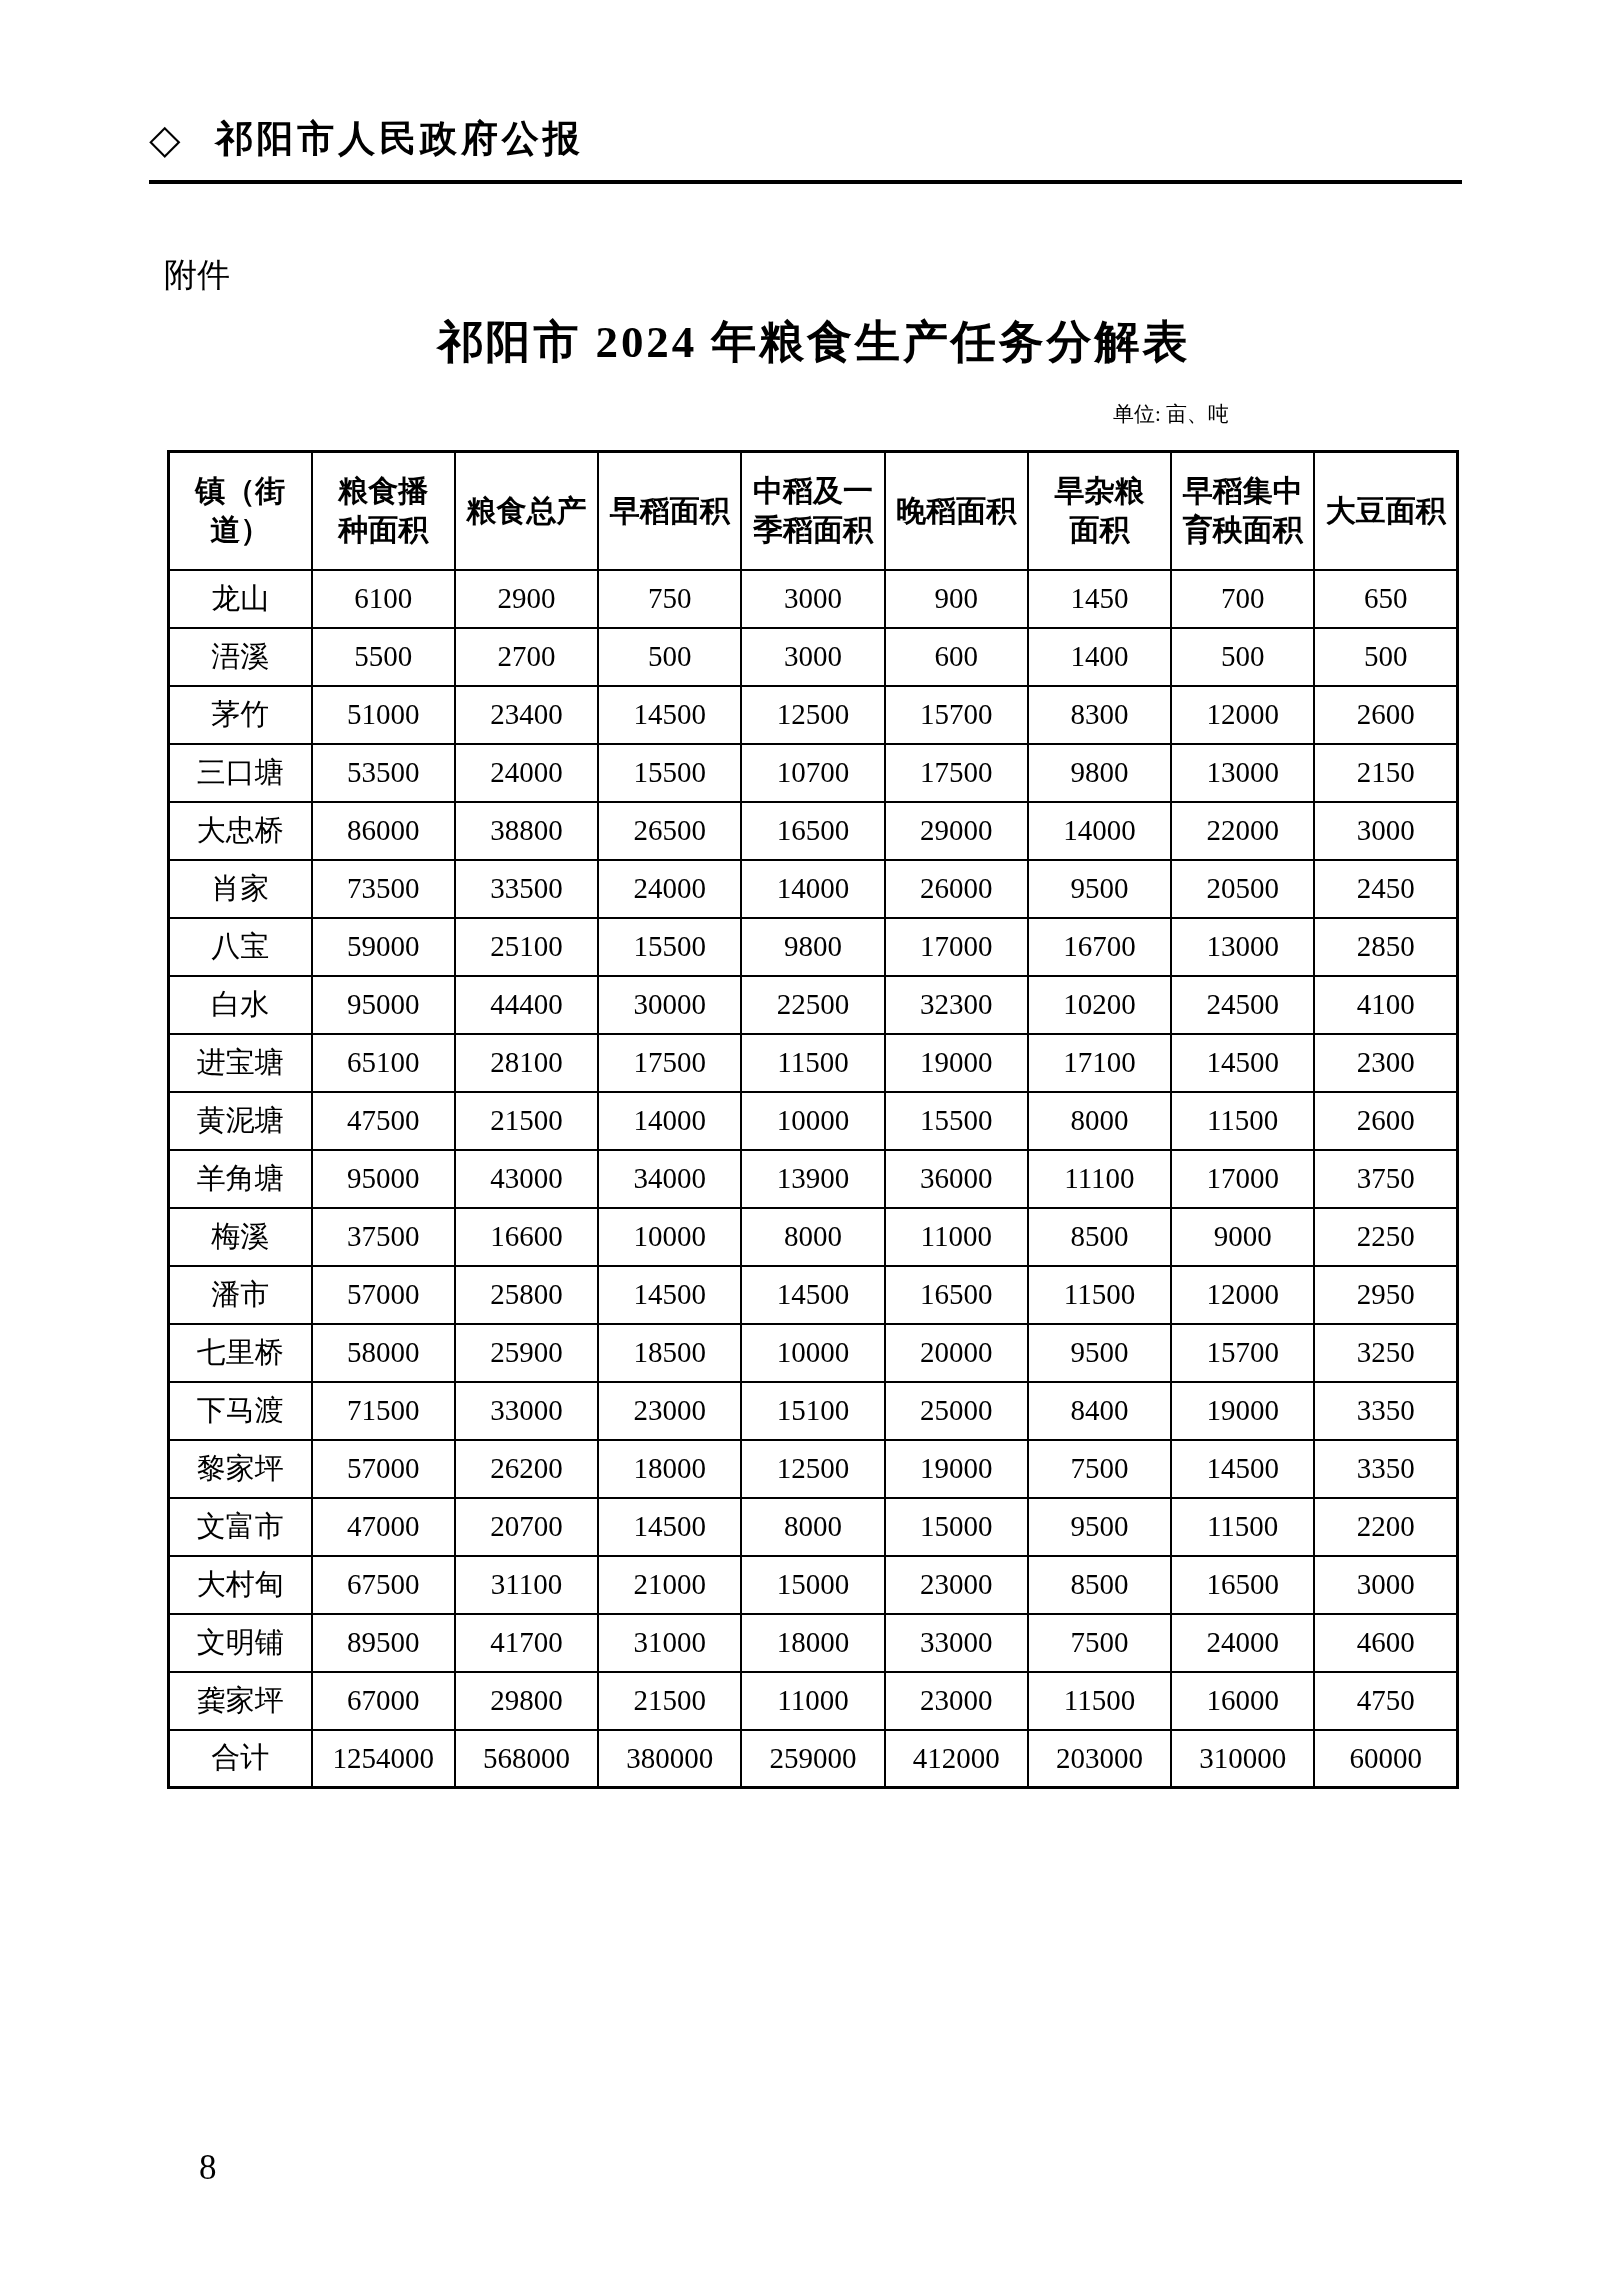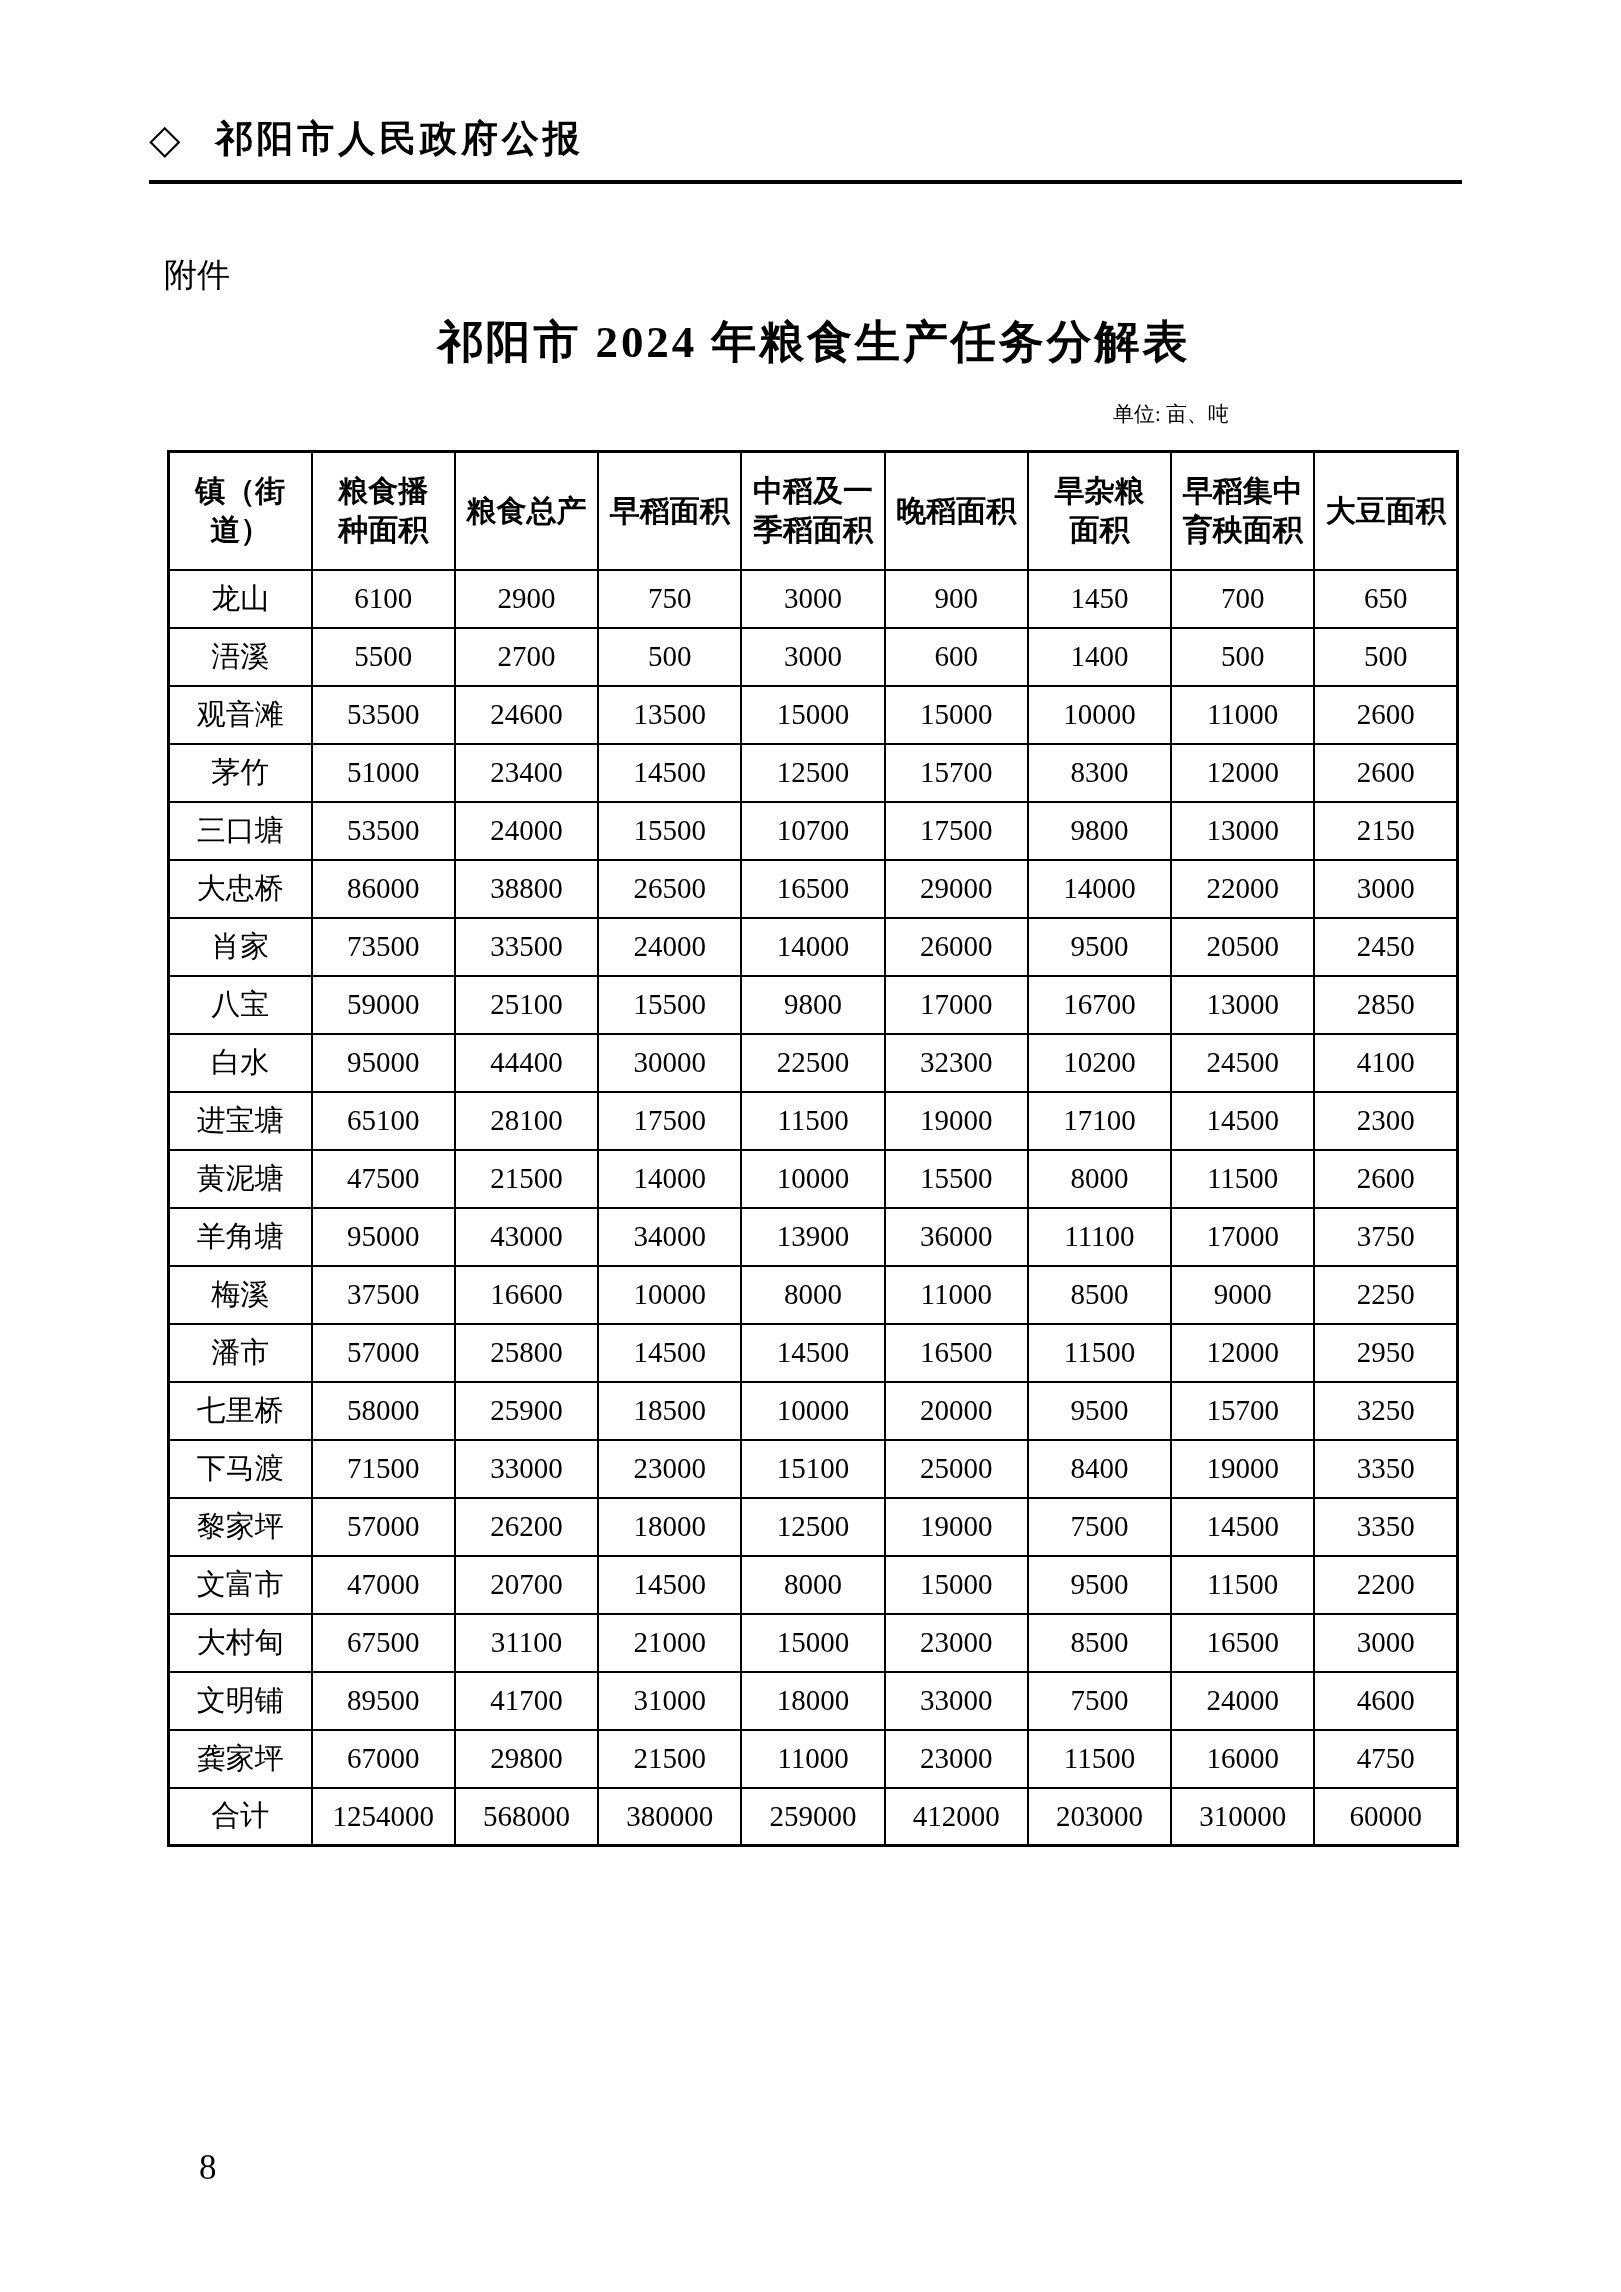--- a/index.html
+++ b/index.html
@@ -128,31 +128,20 @@
           <td>5500</td>
           <td>2700</td>
           <td>500</td>
           <td>3000</td>
           <td>600</td>
           <td>1400</td>
           <td>500</td>
           <td>500</td>
         </tr>
         <tr>
-          <td>观音滩</td>
-          <td>53500</td>
-          <td>24600</td>
-          <td>13500</td>
-          <td>15000</td>
-          <td>15000</td>
-          <td>10000</td>
-          <td>11000</td>
-          <td>2600</td>
-        </tr>
-        <tr>
           <td>茅竹</td>
           <td>51000</td>
           <td>23400</td>
           <td>14500</td>
           <td>12500</td>
           <td>15700</td>
           <td>8300</td>
           <td>12000</td>
           <td>2600</td>
         </tr>

